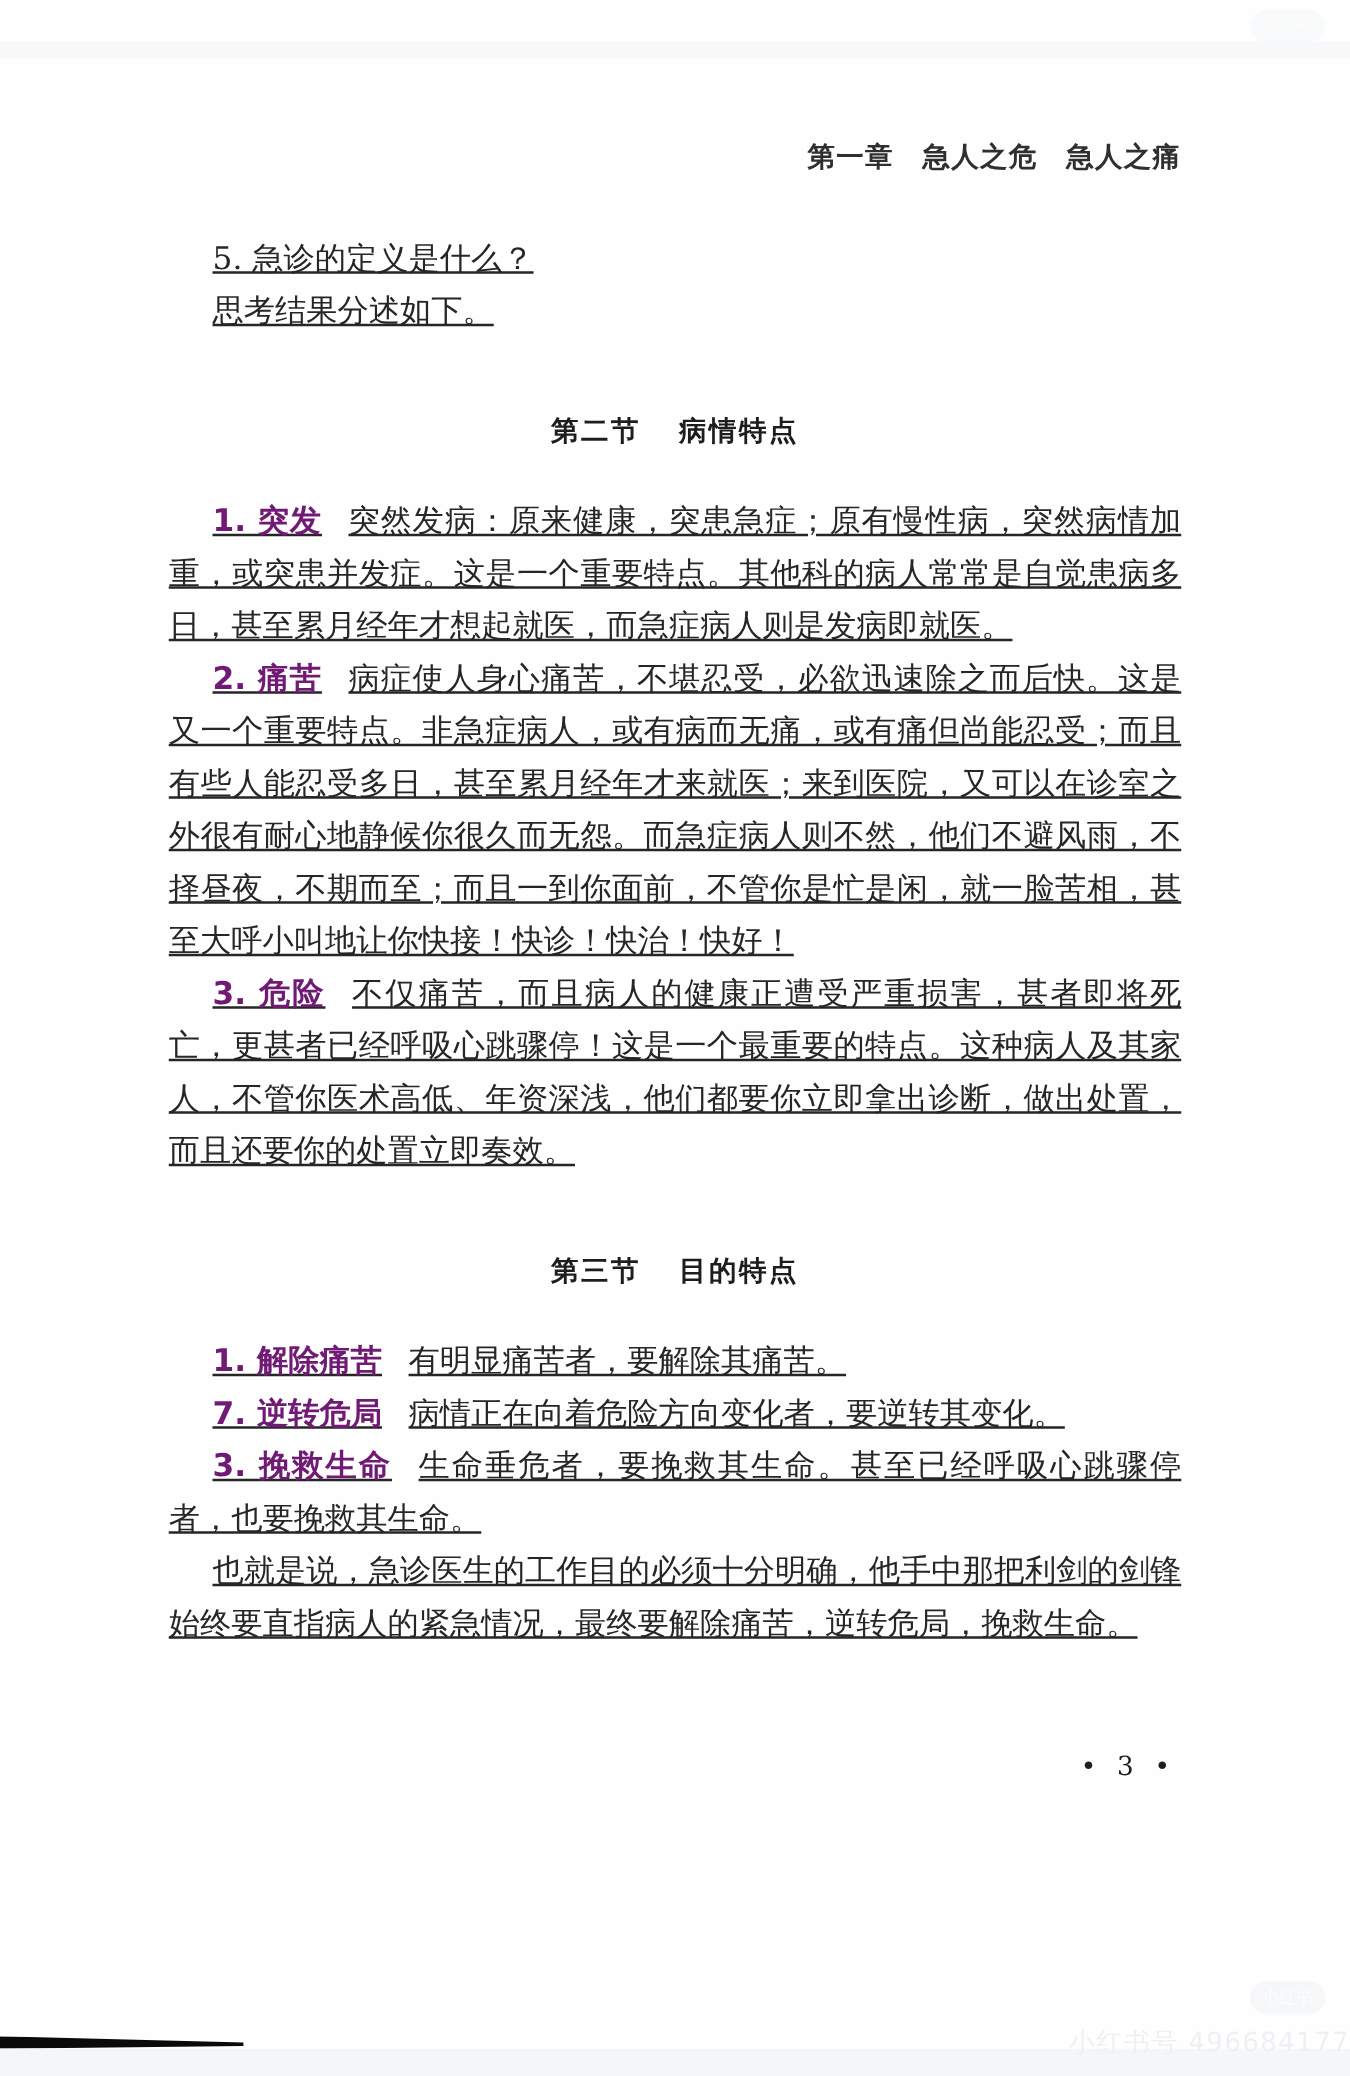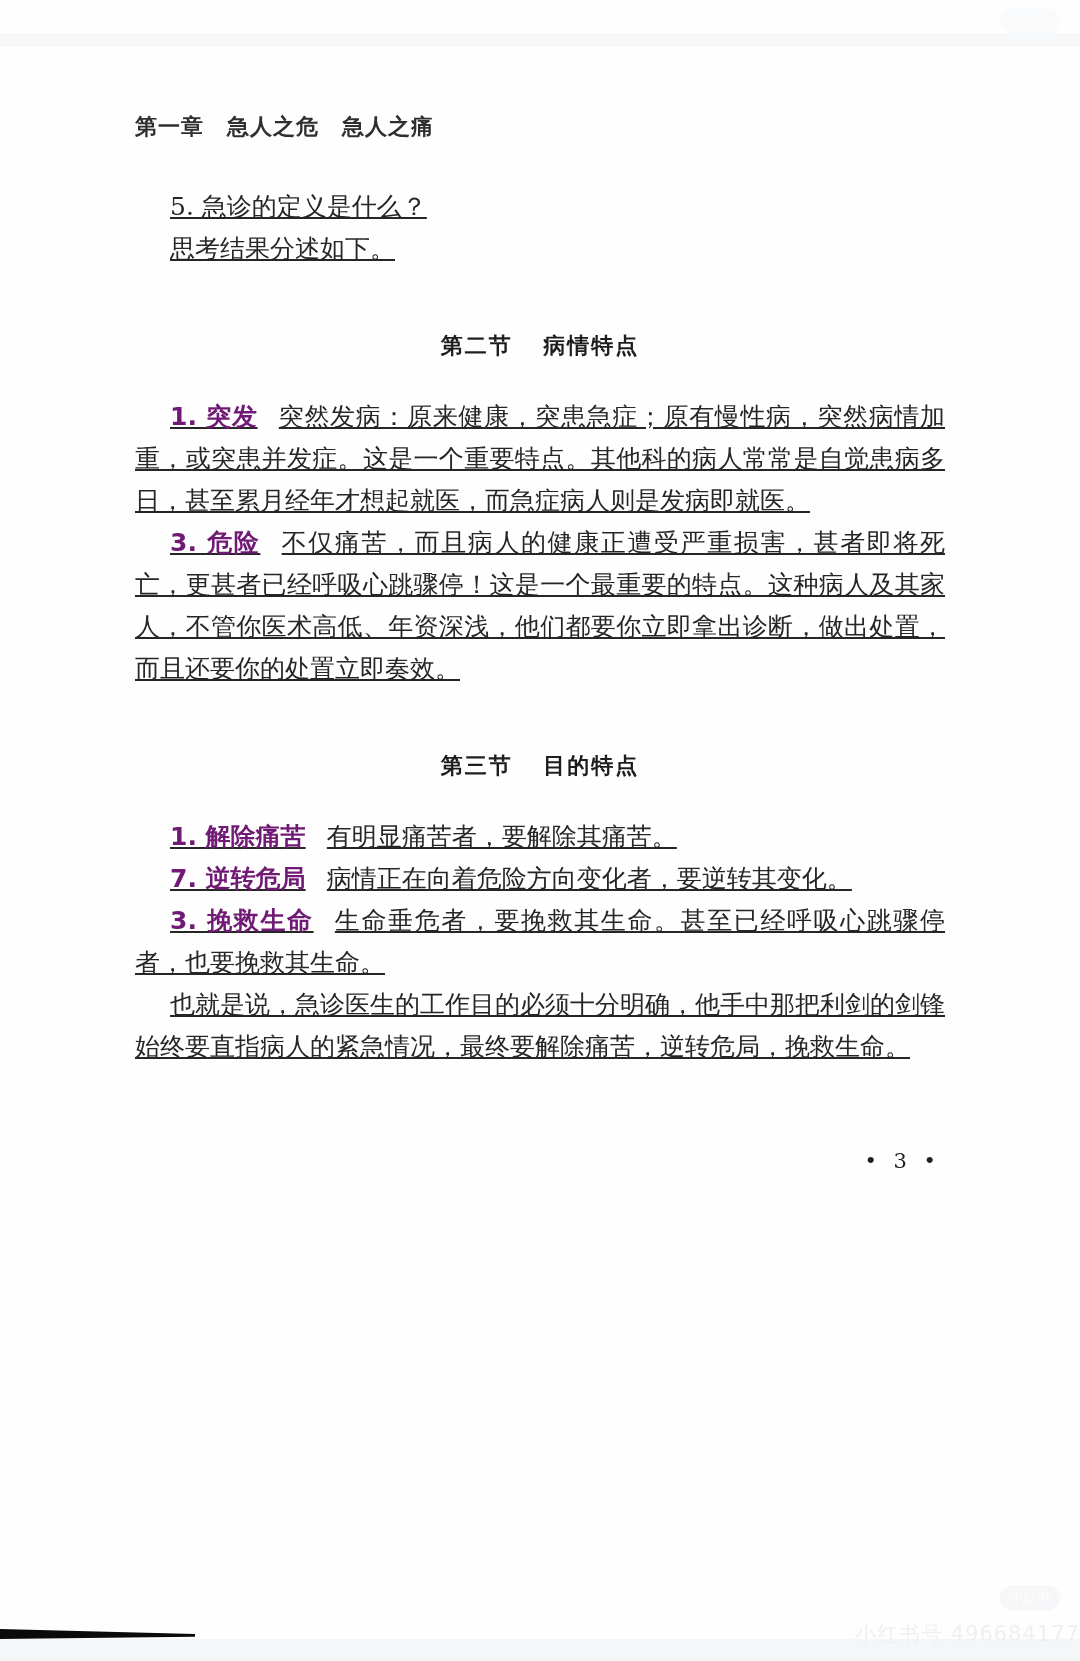--- a/index.html
+++ b/index.html
@@ -15,20 +15,21 @@
   .top-band {
     position: absolute; top: 33px; left: 0;
     width: 100%; height: 14px;
     background: #f7f8fa;
   }
   .content {
     position: relative;
     padding: 112px 135px 0 135px;
   }
   .running-header {
+    text-align: right;
     font-family: "DejaVu Sans", sans-serif;
     font-weight: 700;
     font-size: 22px;
     line-height: 30px;
     color: #2f2f2f;
     letter-spacing: 1px;
   }
   .intro { margin-top: 44px; }
   .body-line, .para, .item, .closing {
     font-size: 25px;
@@ -124,20 +125,23 @@
 
     <h2 class="sec-title">
       <span>第二节</span>
       <span class="t2">病情特点</span>
     </h2>
 
     <p class="para">
       <span class="lead">1. 突发</span><span>突然发病：原来健康，突患急症；原有慢性病，突然病情加重，或突患并发症。这是一个重要特点。其他科的病人常常是自觉患病多日，甚至累月经年才想起就医，而急症病人则是发病即就医。</span>
     </p>
     <p class="para">
+      <span class="lead">2. 痛苦</span><span>病症使人身心痛苦，不堪忍受，必欲迅速除之而后快。这是又一个重要特点。非急症病人，或有病而无痛，或有痛但尚能忍受；而且有些人能忍受多日，甚至累月经年才来就医；来到医院，又可以在诊室之外很有耐心地静候你很久而无怨。而急症病人则不然，他们不避风雨，不择昼夜，不期而至；而且一到你面前，不管你是忙是闲，就一脸苦相，甚至大呼小叫地让你快接！快诊！快治！快好！</span>
+    </p>
+    <p class="para">
       <span class="lead">3. 危险</span><span>不仅痛苦，而且病人的健康正遭受严重损害，甚者即将死亡，更甚者已经呼吸心跳骤停！这是一个最重要的特点。这种病人及其家人，不管你医术高低、年资深浅，他们都要你立即拿出诊断，做出处置，而且还要你的处置立即奏效。</span>
     </p>
 
     <h2 class="sec-title second">
       <span>第三节</span>
       <span class="t2">目的特点</span>
     </h2>
 
 
     <p class="item">

